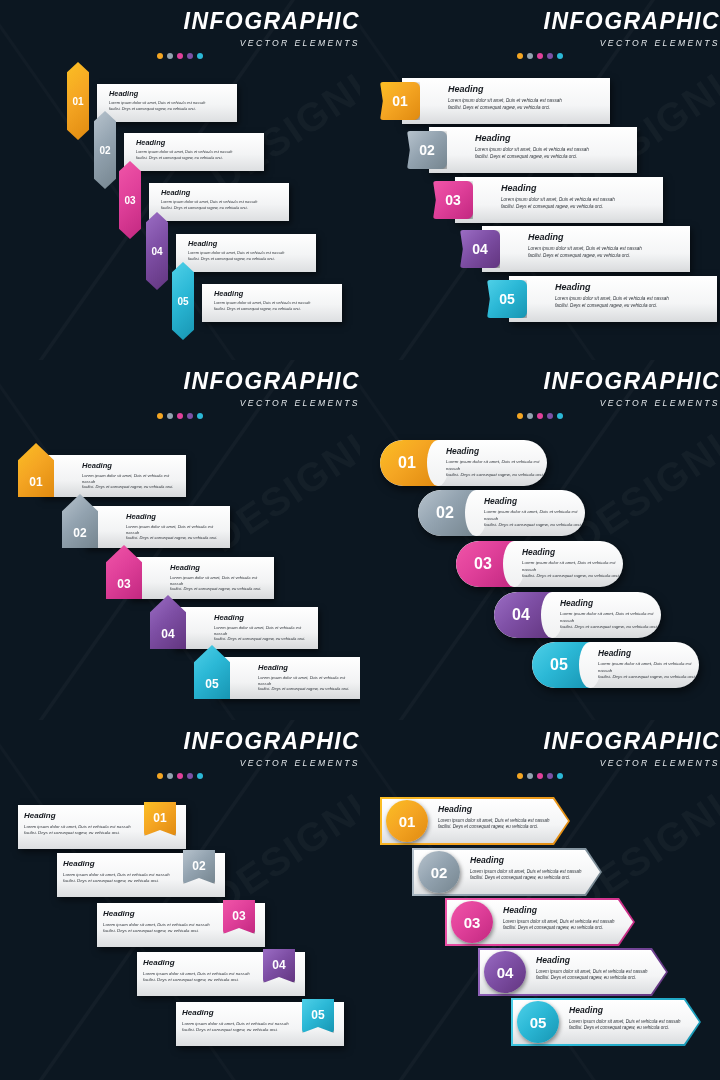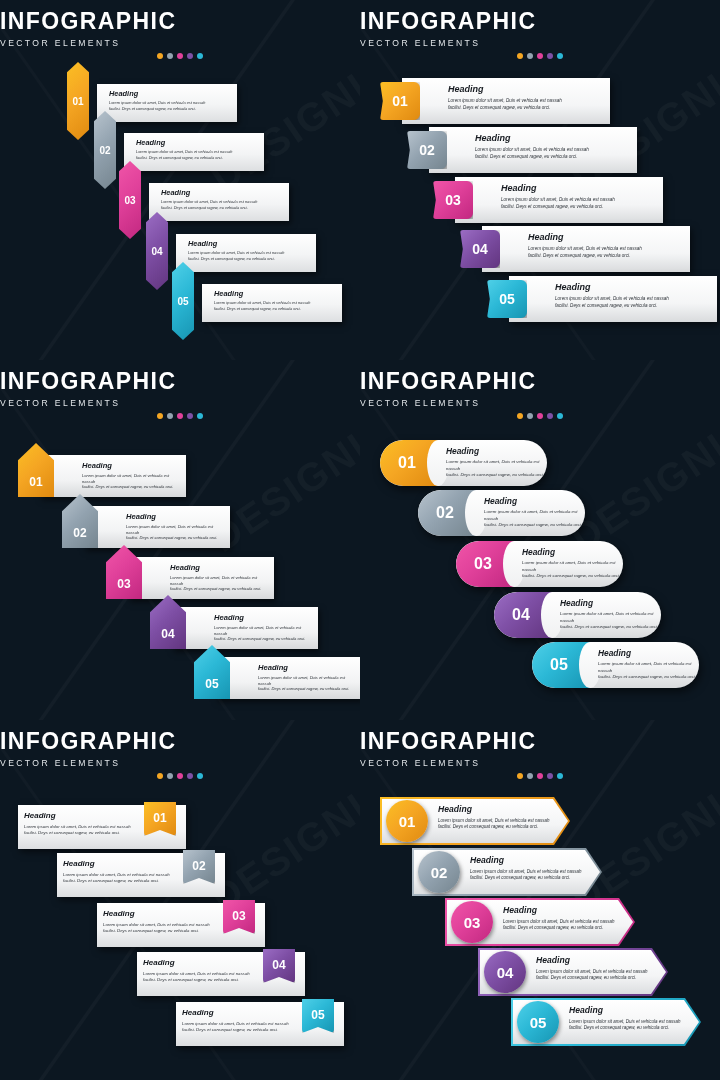--- a/index.html
+++ b/index.html
@@ -37,21 +37,21 @@
     color: rgba(255,255,255,.035);
     transform: rotate(-34deg);
     letter-spacing: 2px;
     white-space: nowrap;
     pointer-events: none;
     user-select: none;
   }
   .wm.a { font-size: 40px; left: 200px; top: 110px; }
 
   
-  .hdr { position: relative; padding-top: 10px; text-align: left; z-index: 4; }
+  .hdr { position: relative; padding-top: 10px; text-align: right; z-index: 4; font-style: italic; }
   .hdr .t {
     font-size: 23px; font-weight: 700; color: #ffffff;
     letter-spacing: 1.4px; line-height: 1;
   }
   .hdr .s {
     margin-top: 5px;
     font-size: 8.6px; font-weight: 400; color: #e3e7ea;
     letter-spacing: 2.4px;
   }
   .dots { margin-top: 5px; display: flex; gap: 4px; justify-content: center; }

